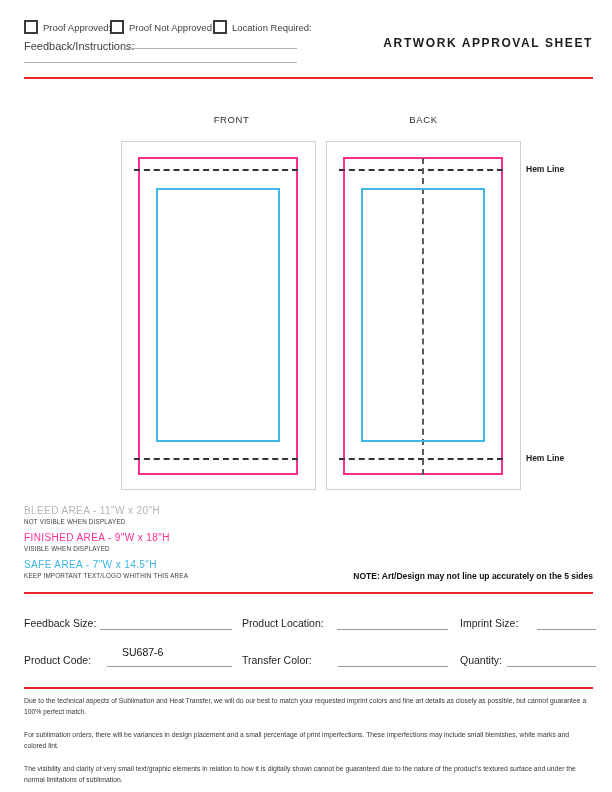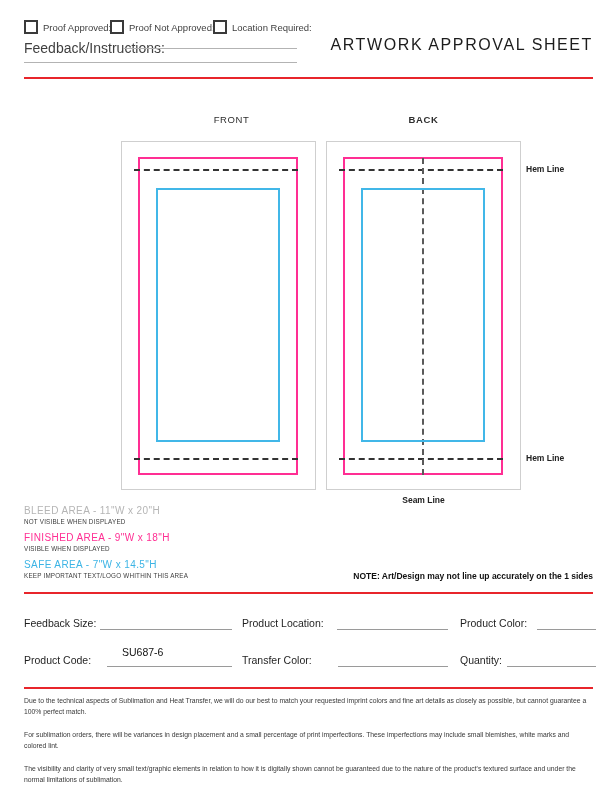--- a/index.html
+++ b/index.html
@@ -6,23 +6,23 @@
   .page{
     position:relative;width:612px;height:792px;background:#ffffff;
     font-family:"Liberation Sans", sans-serif;overflow:hidden;margin:0 auto;
   }
   .abs{position:absolute;}
 
   
   .cb-item{display:flex;align-items:center;}
   .cb-box{width:10px;height:10px;border:2px solid #3a3a3a;background:#fff;margin-right:5px;flex:0 0 auto;}
   .cb-label{font-size:9.5px;color:#3f3f3f;white-space:nowrap;}
-  .feedback-label{font-size:14px;color:#3f3f3f;}
+  .feedback-label{font-size:11px;color:#3f3f3f;}
   .gray-line{border-bottom:1px solid #b3b3b3;height:0;}
-  .sheet-title{font-size:16px;font-weight:normal;color:#1c1c1c;letter-spacing:1.6px;white-space:nowrap;}
+  .sheet-title{font-size:12px;font-weight:bold;color:#1c1c1c;letter-spacing:1.6px;white-space:nowrap;}
   .rule-red{height:2px;background:#e8252b;left:24px;width:569px;}
 
   
   .panel-caption{width:195px;text-align:center;font-size:9.5px;color:#2e2e2e;letter-spacing:0.6px;}
   .rect{box-sizing:border-box;}
   .rect-bleed{border:1px solid #cfcfcf;}
   .rect-finished{border:2px solid #ff2e93;}
   .rect-safe{border:2px solid #41b7e8;}
   .dash-h{height:0;border-top:2px dashed #333;}
   .dash-v{width:0;border-left:2px dashed #5a5a5a;}
@@ -66,61 +66,60 @@
 
   <div class="abs feedback-label" style="left:24px;top:40px;">Feedback/Instructions:</div>
   <div class="abs gray-line" style="left:123px;top:48px;width:174px;"></div>
   <div class="abs gray-line" style="left:24px;top:62px;width:273px;"></div>
 
   <div class="abs sheet-title" style="right:19px;top:36px;">ARTWORK APPROVAL SHEET</div>
 
   <div class="abs rule-red" style="top:77px;"></div>
 
   <div class="abs panel-caption" style="left:134px;top:114px;">FRONT</div>
-  <div class="abs panel-caption" style="left:326px;top:114px;font-weight:bold;">BACK</div>
+  <div class="abs panel-caption" style="left:326px;top:114px;">BACK</div>
 
   <div class="abs rect rect-bleed" style="left:121px;top:141px;width:195px;height:349px;"></div>
   <div class="abs rect rect-finished" style="left:138px;top:157px;width:160px;height:318px;"></div>
   <div class="abs dash-h" style="left:134px;top:169px;width:164px;"></div>
   <div class="abs dash-h" style="left:134px;top:458px;width:164px;"></div>
   <div class="abs rect rect-safe" style="left:156px;top:188px;width:124px;height:254px;"></div>
 
   <div class="abs rect rect-bleed" style="left:326px;top:141px;width:195px;height:349px;"></div>
   <div class="abs rect rect-finished" style="left:343px;top:157px;width:160px;height:318px;"></div>
   <div class="abs dash-h" style="left:339px;top:169px;width:164px;"></div>
   <div class="abs dash-h" style="left:339px;top:458px;width:164px;"></div>
   <div class="abs dash-v" style="left:422px;top:158px;height:317px;"></div>
   <div class="abs rect rect-safe" style="left:361px;top:188px;width:124px;height:254px;"></div>
 
   <div class="abs side-label" style="left:526px;top:164px;">Hem Line</div>
   <div class="abs side-label" style="left:526px;top:453px;">Hem Line</div>
-  <div class="abs seam-label" style="left:326px;top:495px;">Seam Line</div>
 
   <div class="abs" style="left:24px;top:505px;">
     <div class="legend-title lg-bleed">BLEED AREA - 11"W x 20"H</div>
     <div class="legend-sub">NOT VISIBLE WHEN DISPLAYED</div>
   </div>
   <div class="abs" style="left:24px;top:532px;">
     <div class="legend-title lg-finished">FINISHED AREA - 9"W x 18"H</div>
     <div class="legend-sub">VISIBLE WHEN DISPLAYED</div>
   </div>
   <div class="abs" style="left:24px;top:559px;">
     <div class="legend-title lg-safe">SAFE AREA - 7"W x 14.5"H</div>
     <div class="legend-sub">KEEP IMPORTANT TEXT/LOGO WHITHIN THIS AREA</div>
   </div>
 
-  <div class="abs note-text" style="right:19px;top:571px;">NOTE: Art/Design may not line up accurately on the 1 sides</div>
+  <div class="abs note-text" style="right:19px;top:571px;">NOTE: Art/Design may not line up accurately on the 5 sides</div>
 
   <div class="abs rule-red" style="top:592px;"></div>
 
   <div class="abs field-label" style="left:24px;top:617px;">Feedback Size:</div>
   <div class="abs field-line" style="left:100px;top:629px;width:132px;"></div>
   <div class="abs field-label" style="left:242px;top:617px;">Product Location:</div>
   <div class="abs field-line" style="left:337px;top:629px;width:111px;"></div>
-  <div class="abs field-label" style="left:460px;top:617px;">Product Color:</div>
+  <div class="abs field-label" style="left:460px;top:617px;">Imprint Size:</div>
   <div class="abs field-line" style="left:537px;top:629px;width:59px;"></div>
 
   <div class="abs field-label" style="left:24px;top:654px;">Product Code:</div>
   <div class="abs field-value" style="left:122px;top:646px;">SU687-6</div>
   <div class="abs field-line" style="left:107px;top:666px;width:125px;"></div>
   <div class="abs field-label" style="left:242px;top:654px;">Transfer Color:</div>
   <div class="abs field-line" style="left:338px;top:666px;width:110px;"></div>
   <div class="abs field-label" style="left:460px;top:654px;">Quantity:</div>
   <div class="abs field-line" style="left:507px;top:666px;width:89px;"></div>
 

